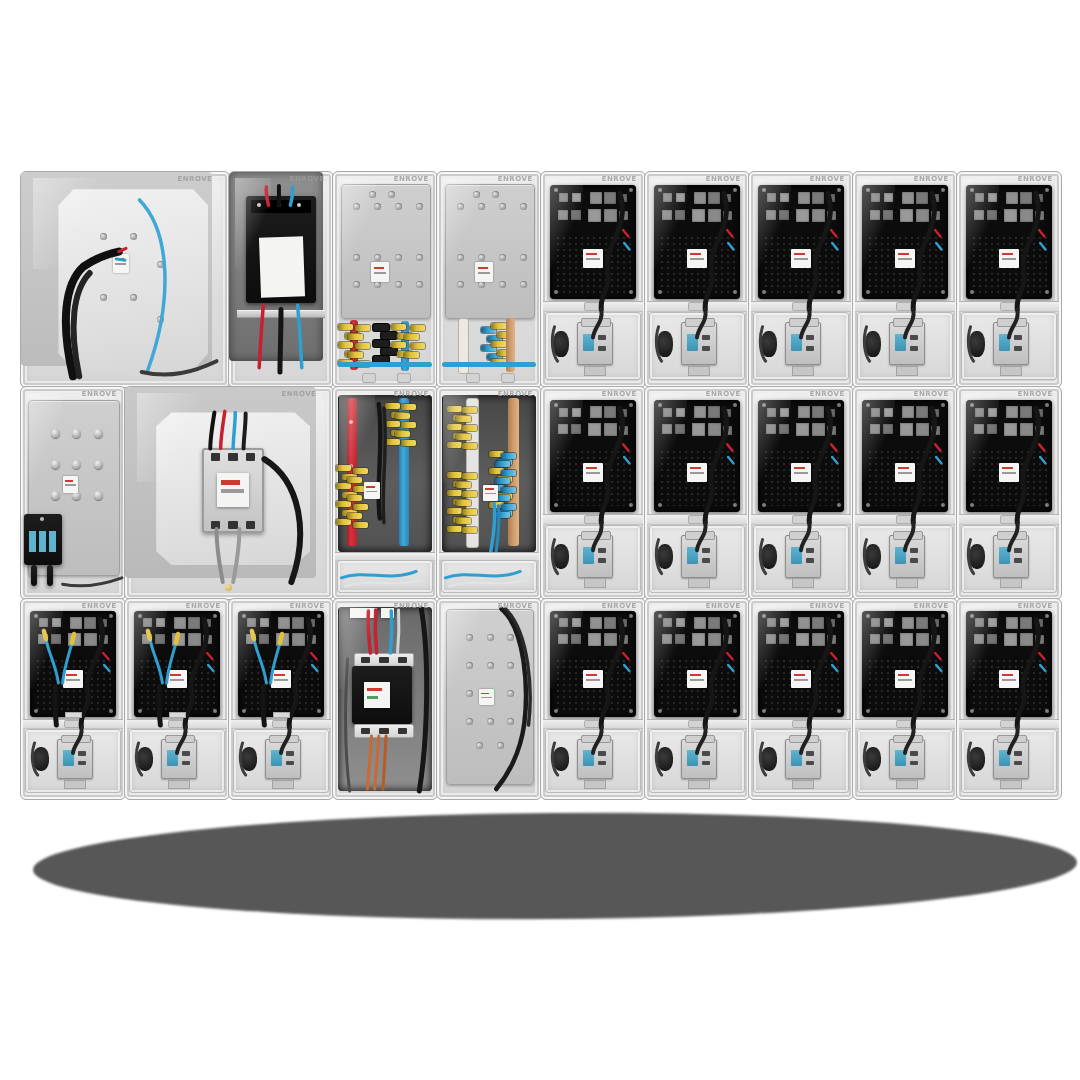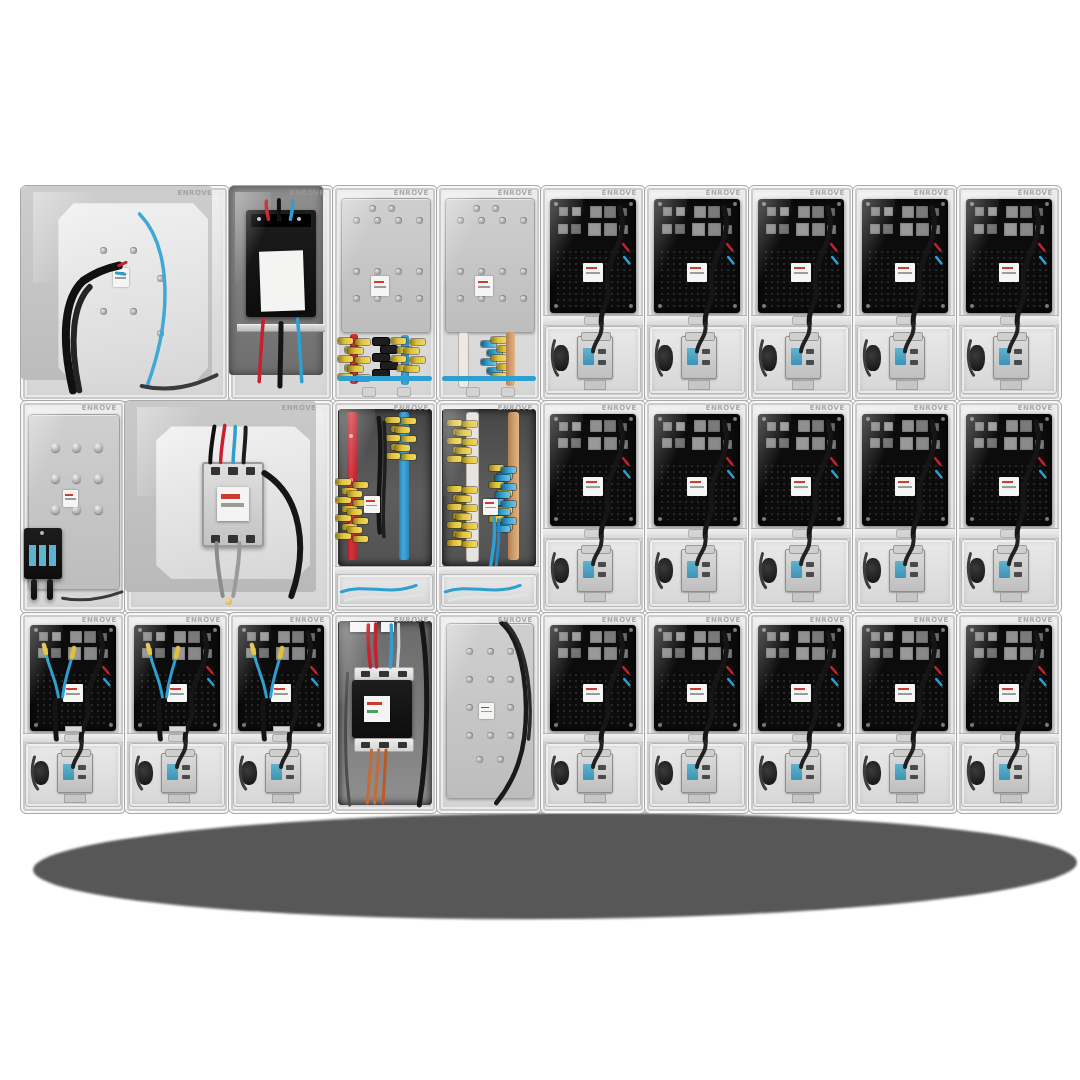--- a/index.html
+++ b/index.html
@@ -68,21 +68,21 @@
   .termStrip{position:absolute;background:linear-gradient(180deg,#ededed,#d4d4d4);
        border:1px solid #a5a5a5;border-radius:2px;}
   .octPlate{position:absolute;background:linear-gradient(170deg,#f1f1f1,#dfdfdf 70%,#d6d6d6);
        clip-path:polygon(10% 0,90% 0,100% 9%,100% 91%,90% 100%,10% 100%,0 91%,0 9%);}
 </style>
 </head>
 <body>
 
 <div class="stage">
   <div class="shadow" id="floorShadow" style="left: 33px; top: 813px; width: 1044px; height: 106px; background: rgb(87, 87, 87); transform: rotate(-0.4deg);"></div>
-  <div class="assembly" id="assembly" style="left: 20px; top: 185px; width: 1040px; height: 627px;">
+  <div class="assembly" id="assembly" style="left: 20px; top: 171px; width: 1040px; height: 627px;">
       <div class="box" style="left: 0px; top: 0px; width: 208px; height: 215px;">
         <div style="left: 4%; top: 5%; width: 92%; height: 90%; background: linear-gradient(rgb(205, 205, 205), rgb(188, 188, 188)); border-radius: 4px;"></div>
         <div class="octPlate" style="left: 18%; top: 8%; width: 72%; height: 84%;">
           <div class="hole" style="left: 28%; top: 24%;"></div>
           <div class="hole" style="left: 48%; top: 24%;"></div>
           <div class="hole" style="left: 28%; top: 58%;"></div>
           <div class="hole" style="left: 48%; top: 58%;"></div>
           <div class="hole" style="left: 66%; top: 40%;"></div>
           <div class="hole" style="left: 66%; top: 70%;"></div>
         </div>

